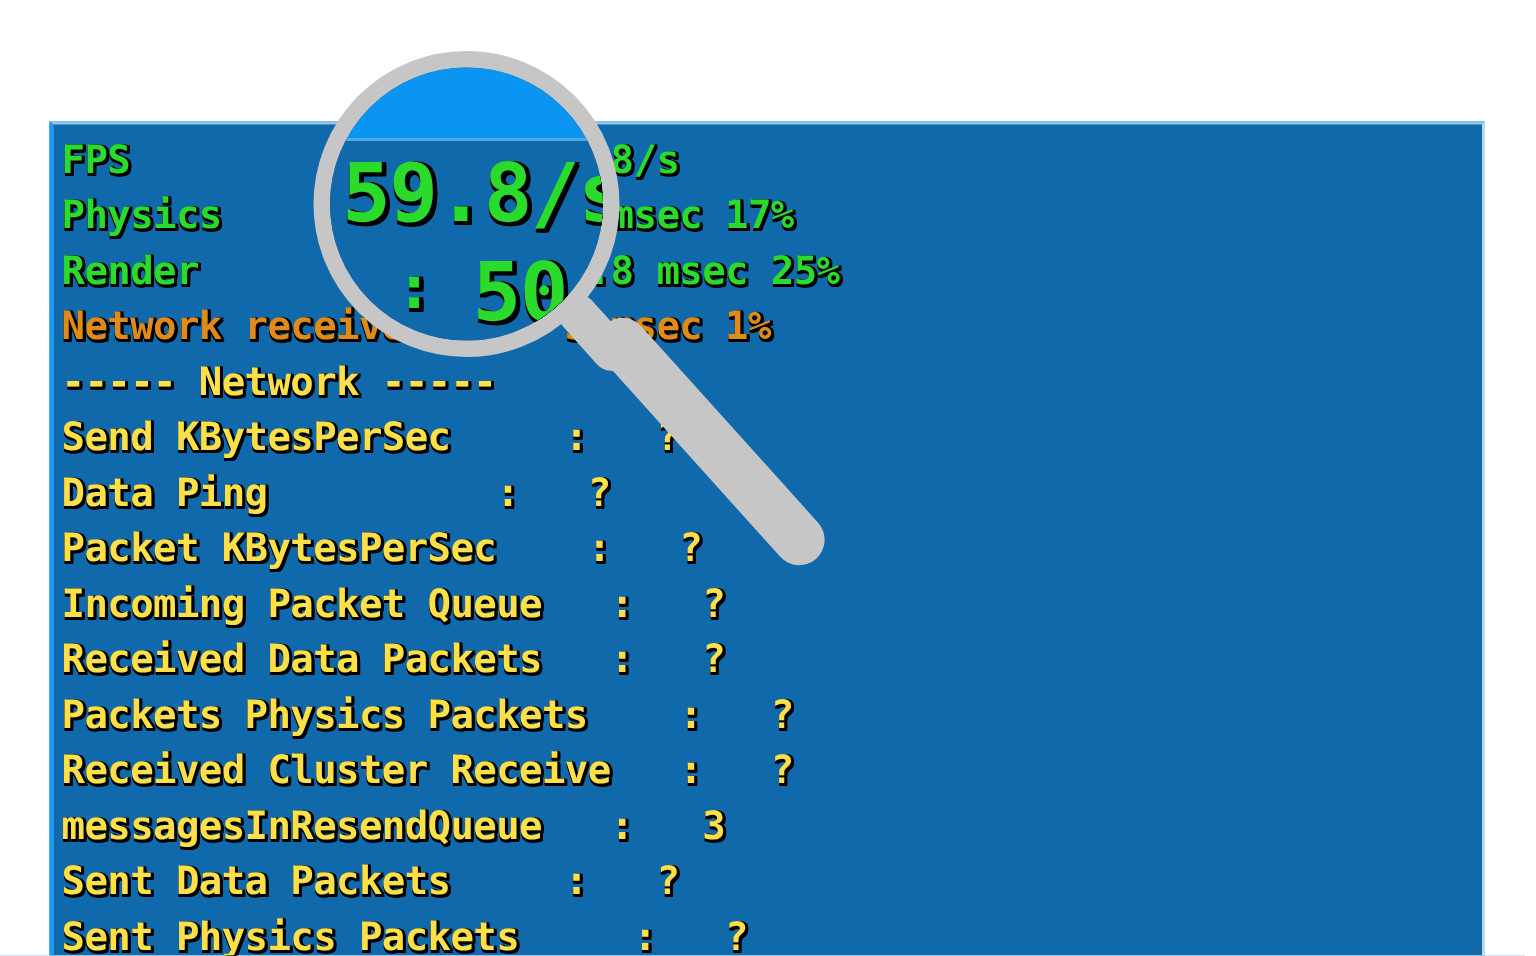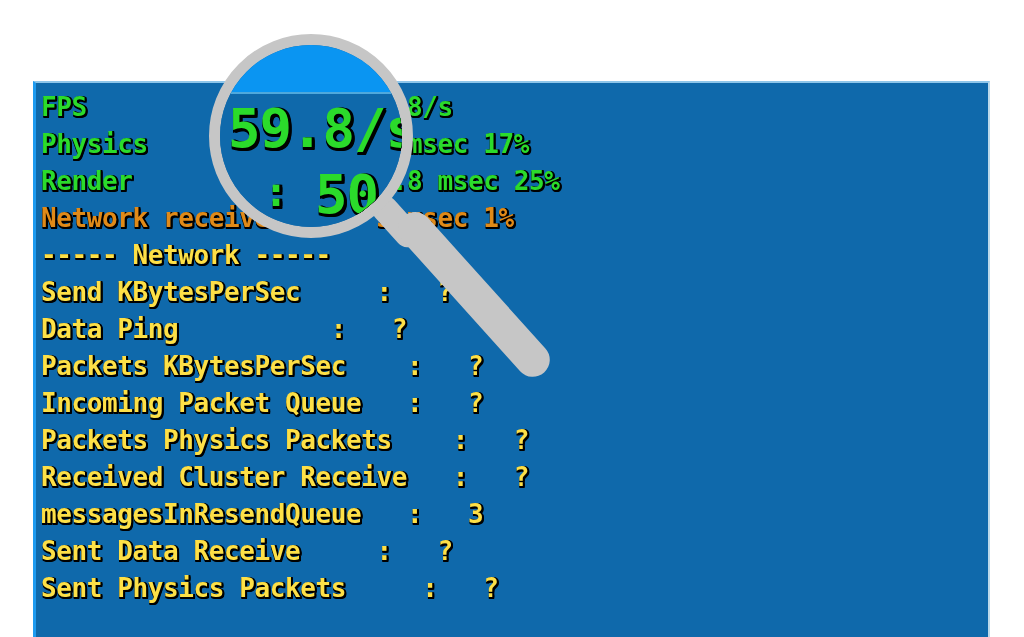--- a/index.html
+++ b/index.html
@@ -134,26 +134,27 @@
 <div id="screen">
 
   <div id="stats-panel">
     <span class="stat-line c-green">FPS              :   59.8/s</span>
     <span class="stat-line c-green">Physics          :   15 msec 17%</span>
     <span class="stat-line c-green">Render           :   59.8 msec 25%</span>
     <span class="stat-line c-orange">Network receive  :    3 msec 1%</span>
     <span class="stat-line c-white">----- Network -----</span>
     <span class="stat-line c-white">Send KBytesPerSec     :   ?</span>
     <span class="stat-line c-white">Data Ping          :   ?</span>
-    <span class="stat-line c-white">Packets KBytesPerSec    :   ?</span>
+    <span class="stat-line c-white">Packet KBytesPerSec    :   ?</span>
     <span class="stat-line c-white">Incoming Packet Queue   :   ?</span>
+    <span class="stat-line c-white">Received Data Packets   :   ?</span>
     <span class="stat-line c-white">Packets Physics Packets    :   ?</span>
     <span class="stat-line c-white">Received Cluster Receive   :   ?</span>
     <span class="stat-line c-white">messagesInResendQueue   :   3</span>
-    <span class="stat-line c-white">Sent Data Receive     :   ?</span>
+    <span class="stat-line c-white">Sent Data Packets     :   ?</span>
     <span class="stat-line c-white">Sent Physics Packets     :   ?</span>
   </div>
 
   <div id="magnifier">
     <div id="mag-handle-neck"></div>
     <div id="mag-handle"></div>
     <div id="mag-lens">
       <div id="mag-lens-sky"></div>
       <div id="mag-lens-body"></div>
       <span class="mag-text" id="mag-fps-value">59.8/s</span>

